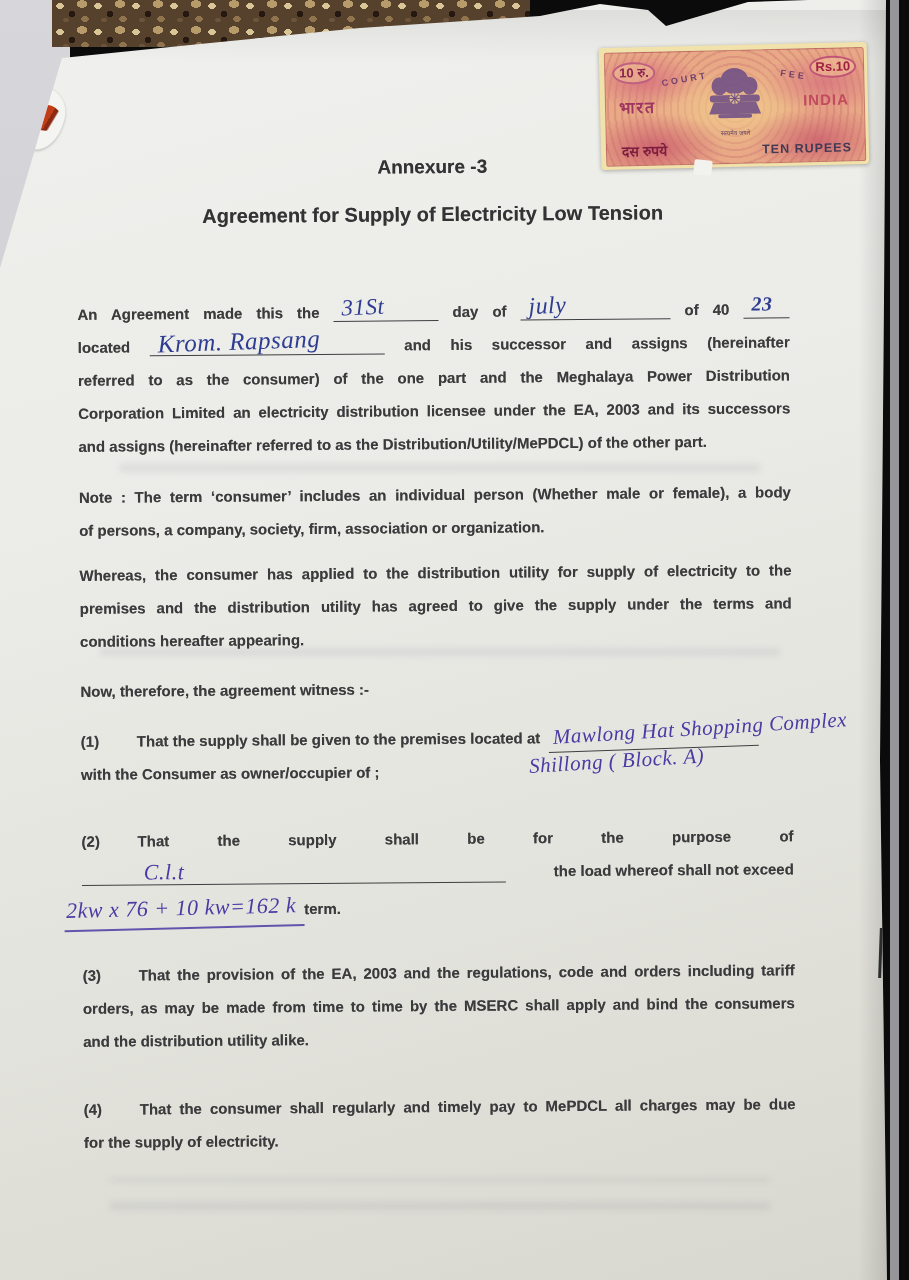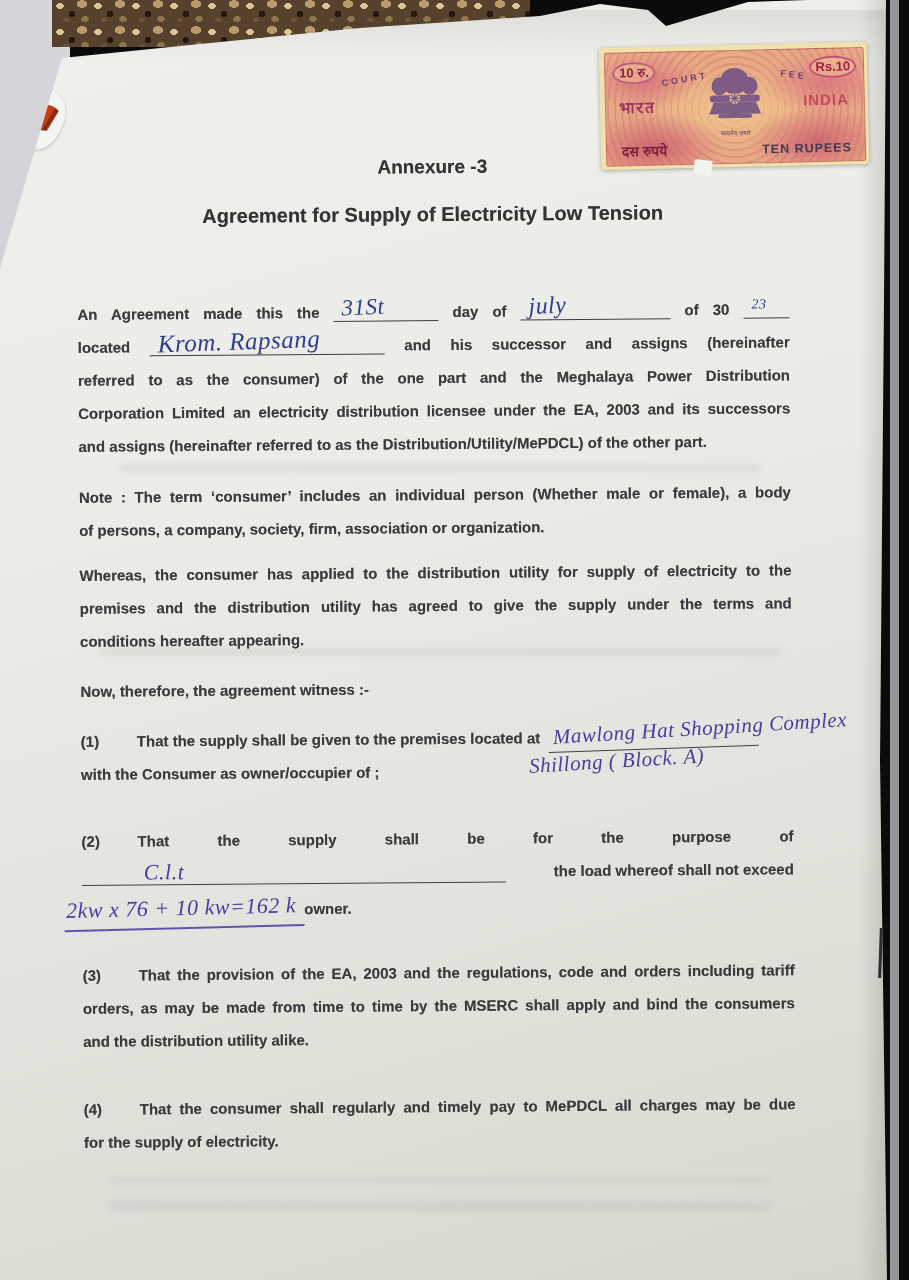--- a/index.html
+++ b/index.html
@@ -145,21 +145,21 @@
   .w105 { width:105px; } .w150 { width:150px; } .w46 { width:46px; } .w235 { width:235px; }
   .hw {
     font-family:"Liberation Serif",serif; font-style:italic; font-weight:400;
     letter-spacing:0.5px; white-space:nowrap; text-shadow:none;
   }
   .blank .hw { position:absolute; bottom:-3px; left:8px; }
   .ink1 { color:#2e3d92; }
   .ink2 { color:#4a3ba4; }
   .hw-day   { font-size:23px; transform:rotate(-2deg); }
   .hw-month { font-size:24px; bottom:-8px; transform:rotate(-2deg); }
-  .hw-year  { font-size:14px; }
+  .hw-year  { font-size:20px;font-weight:bold; }
   .hw-name  { font-size:25px; bottom:-9px; transform:rotate(-1.5deg); }
   .c1-underline {
     position:absolute; left:548px; top:750px; width:210px;
     border-bottom:1.7px solid #3f3f41; transform:rotate(-1.5deg);
   }
   .c1-hw1 { position:absolute; left:552px; top:718px; font-size:21px; transform:rotate(-3deg); }
   .c1-hw2 { position:absolute; left:528px; top:750px; font-size:21px; transform:rotate(-3deg); }
   .c2l2 { display:flex; line-height:33px; height:33px; }
   .ul2 {
     width:424px; flex:none; position:relative;
@@ -231,21 +231,21 @@
 
       <div class="annexure">Annexure -3</div>
       <div class="agr-title">Agreement for Supply of Electricity Low Tension</div>
 
       <div class="p1">
         <div class="pline just">
           <span>An Agreement made this the</span>
           <span class="blank w105"><i class="hw ink1 hw-day">31St</i></span>
           <span>day of</span>
           <span class="blank w150"><i class="hw ink1 hw-month">july</i></span>
-          <span>of 30</span>
+          <span>of 40</span>
           <span class="blank w46"><i class="hw ink1 hw-year">23</i></span>
         </div>
         <div class="pline just">
           <span>located</span>
           <span class="blank w235"><i class="hw ink1 hw-name">Krom. Rapsang</i></span>
           <span>and his successor and assigns (hereinafter</span>
         </div>
         <div class="pline just">referred to as the consumer) of the one part and the Meghalaya Power Distribution</div>
         <div class="pline just">Corporation Limited an electricity distribution licensee under the EA, 2003 and its successors</div>
         <div class="pline">and assigns (hereinafter referred to as the Distribution/Utility/MePDCL) of the other part.</div>
@@ -280,21 +280,21 @@
           <span class="cnum">(2)</span>
           <span class="ctext jall">That the supply shall be for the purpose of</span>
         </div>
         <div class="c2l2">
           <span class="ul2">
               <i class="hw ink2">C.l.t</i>
             </span>
           <span class="rt">the load whereof shall not exceed</span>
         </div>
         <div class="c2l3">
-          <span class="hw ink2 hw-load">2kw x 76 + 10 kw=162 k</span><span>owner.</span>
+          <span class="hw ink2 hw-load">2kw x 76 + 10 kw=162 k</span><span>term.</span>
         </div>
       </div>
 
       <div class="c3">
         <div class="cl pline">
           <span class="cnum">(3)</span>
           <span class="ctext jall">That the provision of the EA, 2003 and the regulations, code and orders including tariff</span>
         </div>
         <div class="pline just">orders, as may be made from time to time by the MSERC shall apply and bind the consumers</div>
         <div class="pline">and the distribution utility alike.</div>

